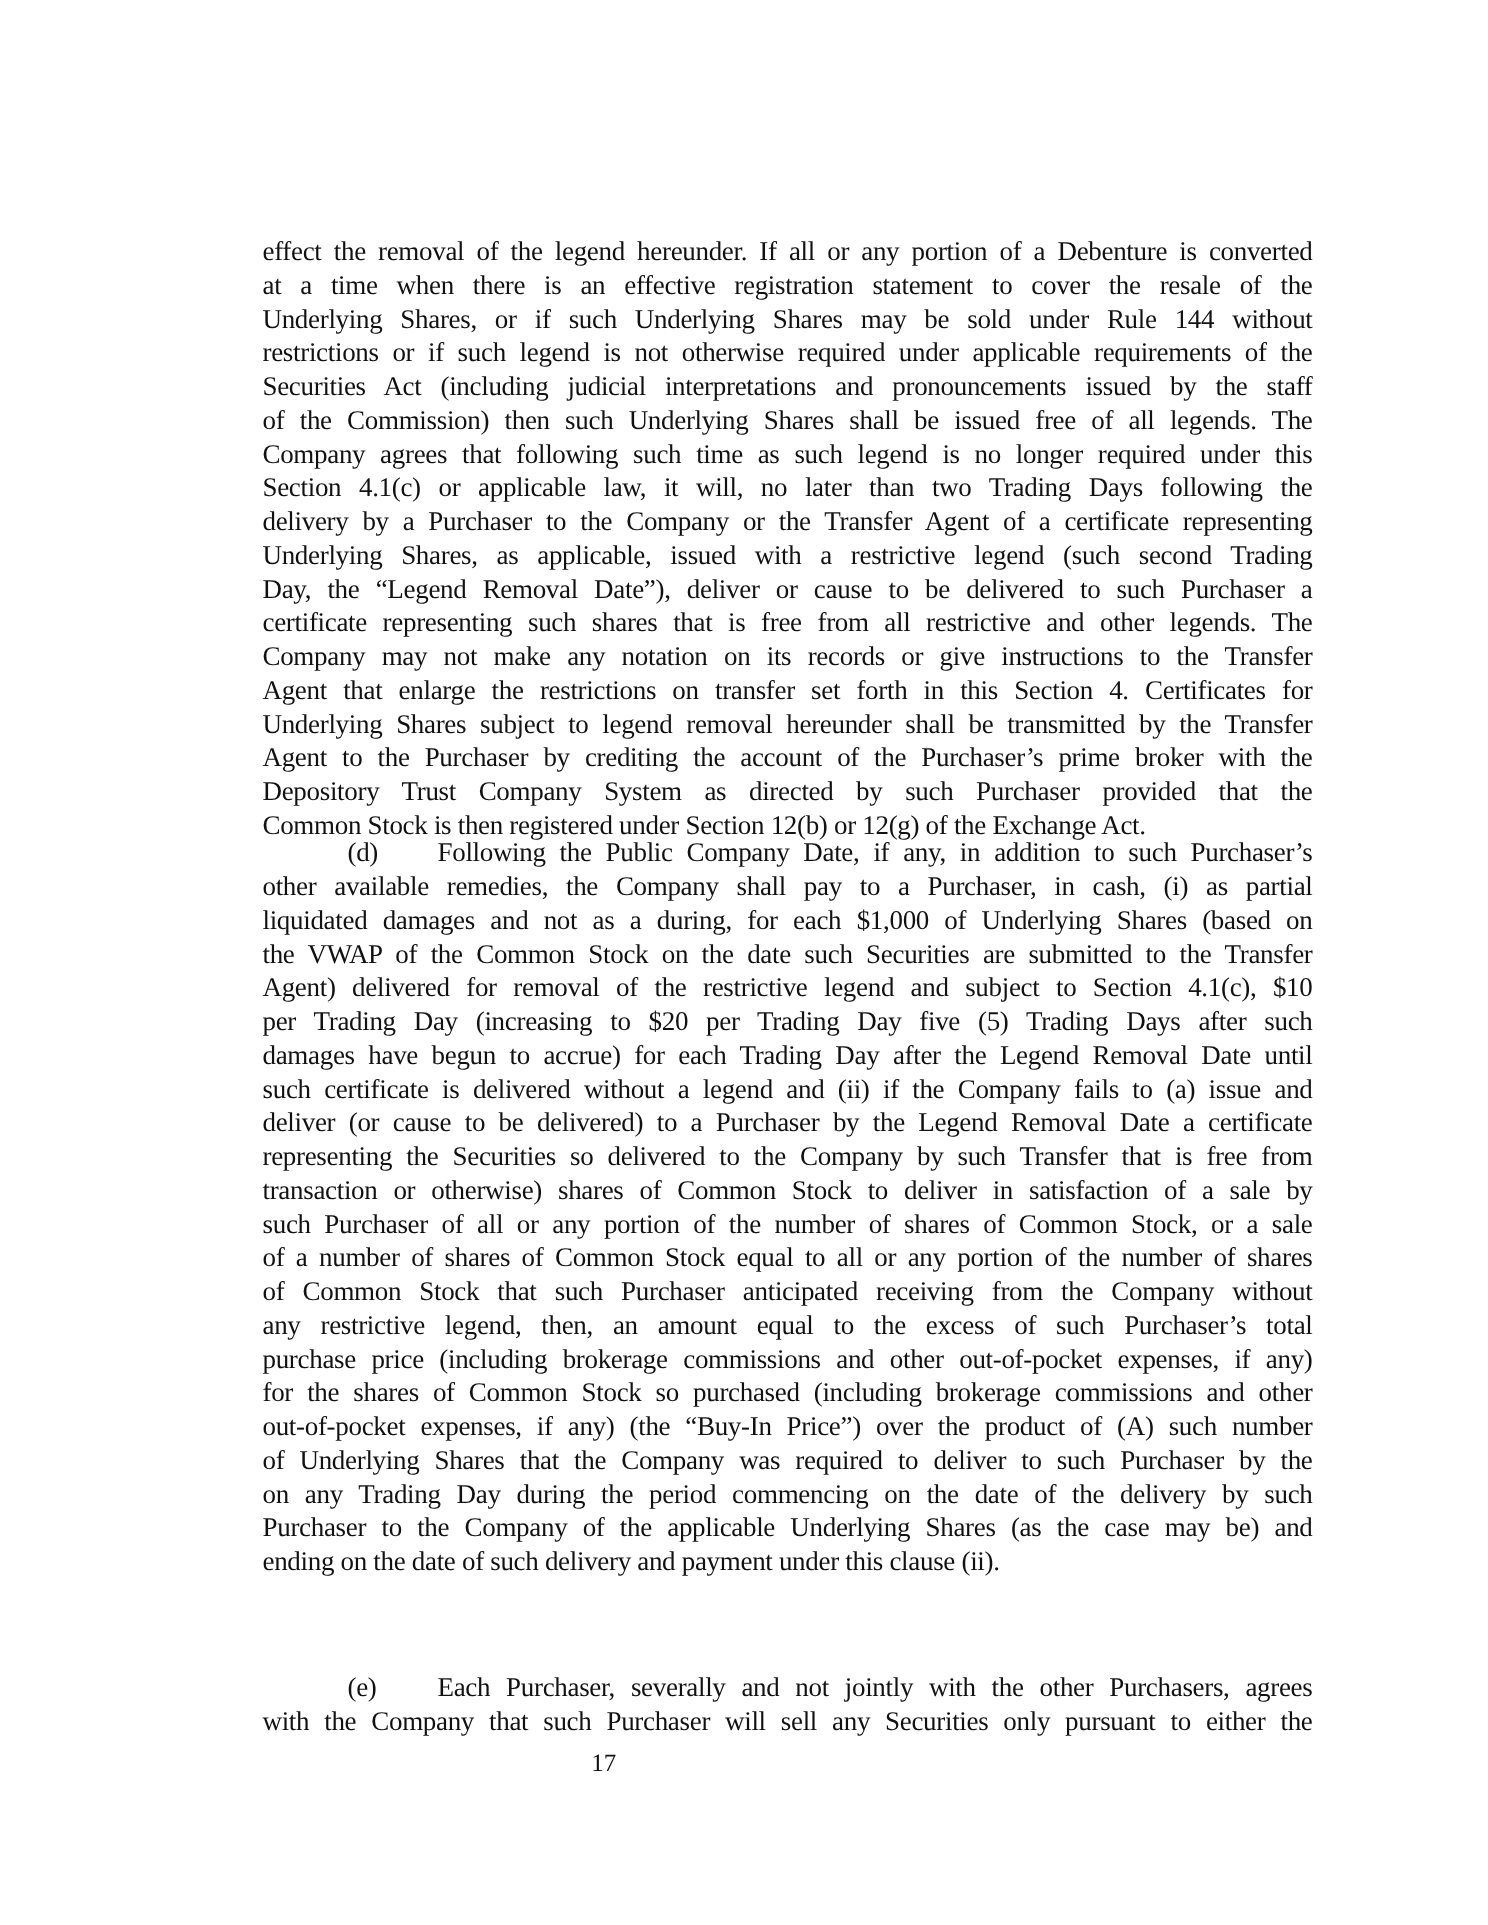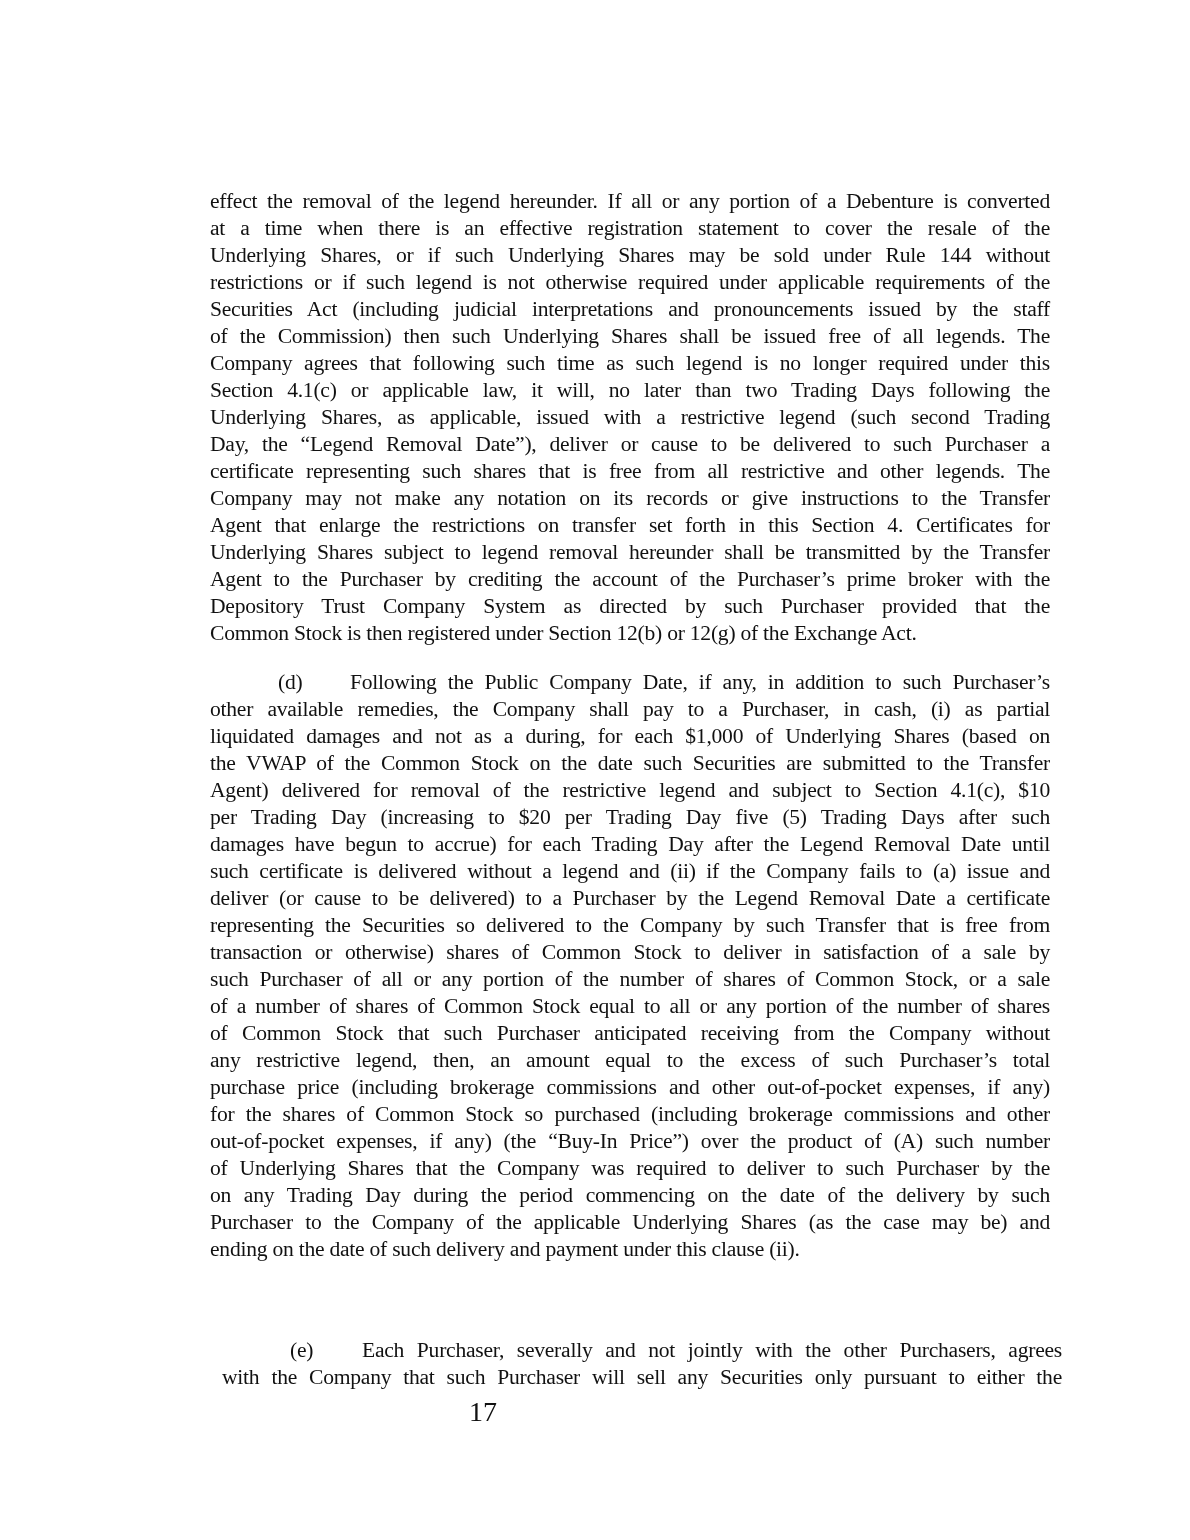--- a/index.html
+++ b/index.html
@@ -49,38 +49,39 @@
     .u {
       text-underline-offset: 2px;
       text-decoration-thickness: 1px;
     }
     .page-number {
       position: absolute;
       top: 1398px;
       left: 0;
       width: 966px;
       text-align: center;
-      font-size: 28px;
+      font-size: 20px;
       line-height: 27px;
     }
   </style>
 </head>
 <body>
 
 <div class="page">
 
   <div class="block" style="top:163px;margin-top:25px;">
     <span class="line">effect the removal of the legend hereunder.  If all or any portion of a Debenture is converted</span>
     <span class="line">at a time when there is an effective registration statement to cover the resale of the</span>
     <span class="line">Underlying Shares, or if such Underlying Shares may be sold under Rule 144 without</span>
     <span class="line">restrictions or if such legend is not otherwise required under applicable requirements of the</span>
     <span class="line">Securities Act (including judicial interpretations and pronouncements issued by the staff</span>
     <span class="line">of the Commission) then such Underlying Shares shall be issued free of all legends.  The</span>
     <span class="line">Company agrees that following such time as such legend is no longer required under this</span>
     <span class="line">Section 4.1(c) or applicable law, it will, no later than two Trading Days following the</span>
+    <span class="line">delivery by a Purchaser to the Company or the Transfer Agent of a certificate representing</span>
     <span class="line">Underlying Shares, as applicable, issued with a restrictive legend (such second Trading</span>
     <span class="line"><span>Day, the “</span><span class="u">Legend Removal Date</span><span>”), deliver or cause to be delivered to such Purchaser a</span></span>
     <span class="line">certificate representing such shares that is free from all restrictive and other legends.  The</span>
     <span class="line">Company may not make any notation on its records or give instructions to the Transfer</span>
     <span class="line">Agent that enlarge the restrictions on transfer set forth in this Section 4.  Certificates for</span>
     <span class="line">Underlying Shares subject to legend removal hereunder shall be transmitted by the Transfer</span>
     <span class="line">Agent to the Purchaser by crediting the account of the Purchaser’s prime broker with the</span>
     <span class="line">Depository Trust Company System as directed by such Purchaser provided that the</span>
     <span class="line last">Common Stock is then registered under Section 12(b) or 12(g) of the Exchange Act.</span>
   </div>
@@ -103,19 +104,19 @@
     <span class="line">any restrictive legend, then, an amount equal to the excess of such Purchaser’s total</span>
     <span class="line">purchase price (including brokerage commissions and other out-of-pocket expenses, if any)</span>
     <span class="line">for the shares of Common Stock so purchased (including brokerage commissions and other</span>
     <span class="line"><span>out-of-pocket expenses, if any) (the “</span><span class="u">Buy-In Price</span><span>”) over the product of (A) such number</span></span>
     <span class="line">of Underlying Shares that the Company was required to deliver to such Purchaser by the</span>
     <span class="line">on any Trading Day during the period commencing on the date of the delivery by such</span>
     <span class="line">Purchaser to the Company of the applicable Underlying Shares (as the case may be) and</span>
     <span class="line last">ending on the date of such delivery and payment under this clause (ii).</span>
   </div>
 
-  <div class="block" style="top:1337px;margin-left:12px;">
+  <div class="block" style="top:1337px;">
     <span class="line indent"><span class="label">(e)</span><span>Each Purchaser, severally and not jointly with the other Purchasers, agrees</span></span>
     <span class="line">with the Company that such Purchaser will sell any Securities only pursuant to either the</span>
   </div>
 
   <div class="page-number">17</div>
 </div>
 
 </body></html>

